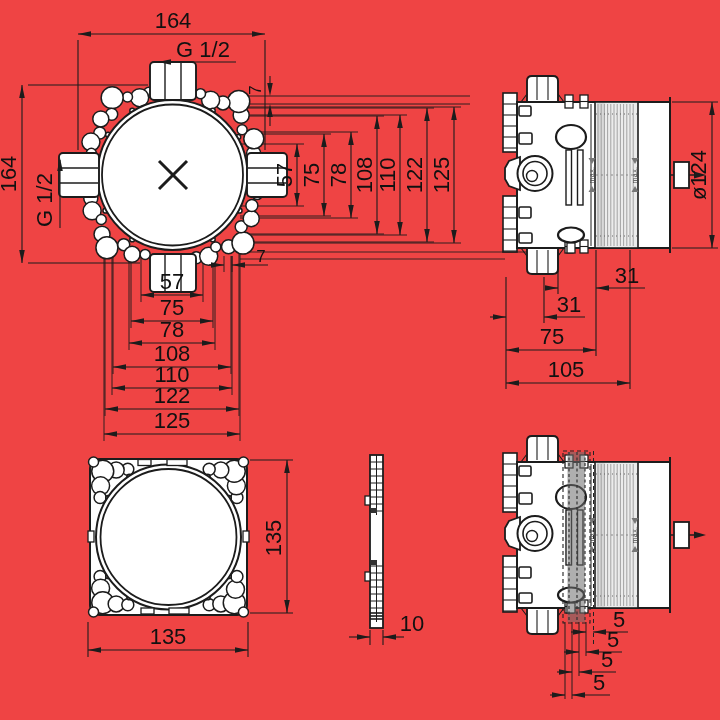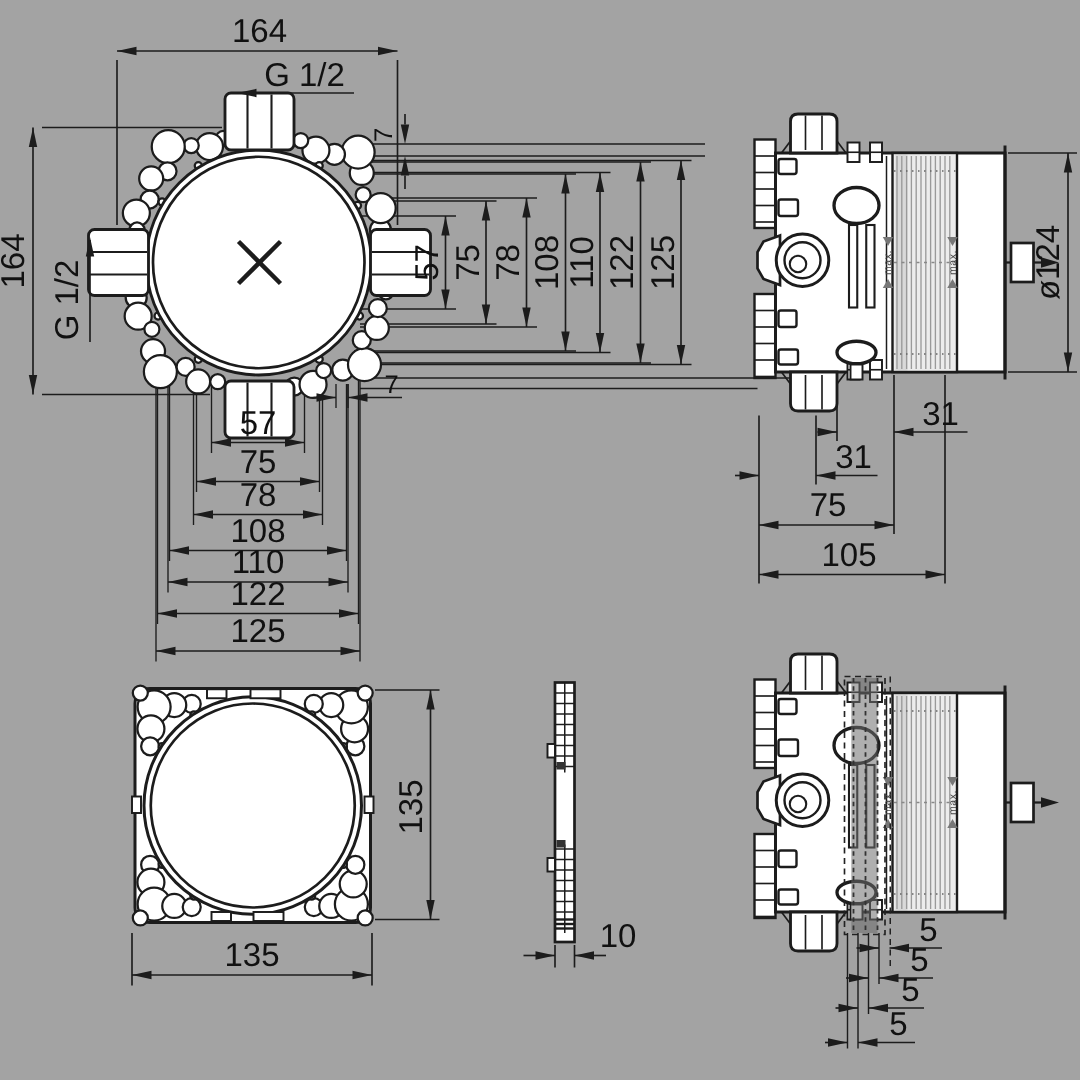--- a/index.html
+++ b/index.html
@@ -1,16 +1,16 @@
 <!DOCTYPE html>
 <html><head>
 <meta charset="utf-8">
 <style>
   html,body{margin:0;padding:0;background:#fff;}
-  .stage{width:720px;height:720px;background:#a3a3a3;position:relative;overflow:hidden;text-align:center;}
+  .stage{width:720px;height:720px;background:#ef4444;position:relative;overflow:hidden;text-align:center;}
   svg{display:block;}
   text{font-family:"Liberation Sans","DejaVu Sans",sans-serif;fill:#111;}
   .dim{font-size:22px;text-anchor:middle;}
   .dim-s{font-size:17px;text-anchor:middle;}
   .dim-xs{font-size:7px;text-anchor:middle;fill:#444;letter-spacing:.4px;}
   .ln{stroke:#1c1c1c;stroke-width:1.9;fill:none;}
   .wh{fill:#fff;}
 </style>
 </head>
 <body>

